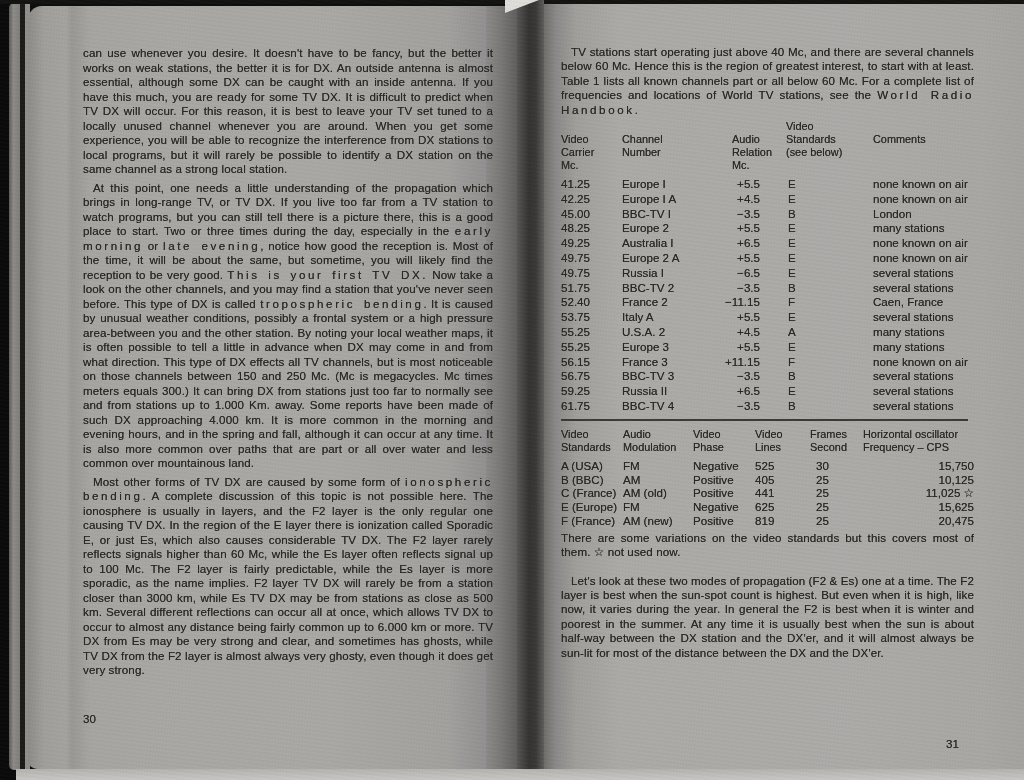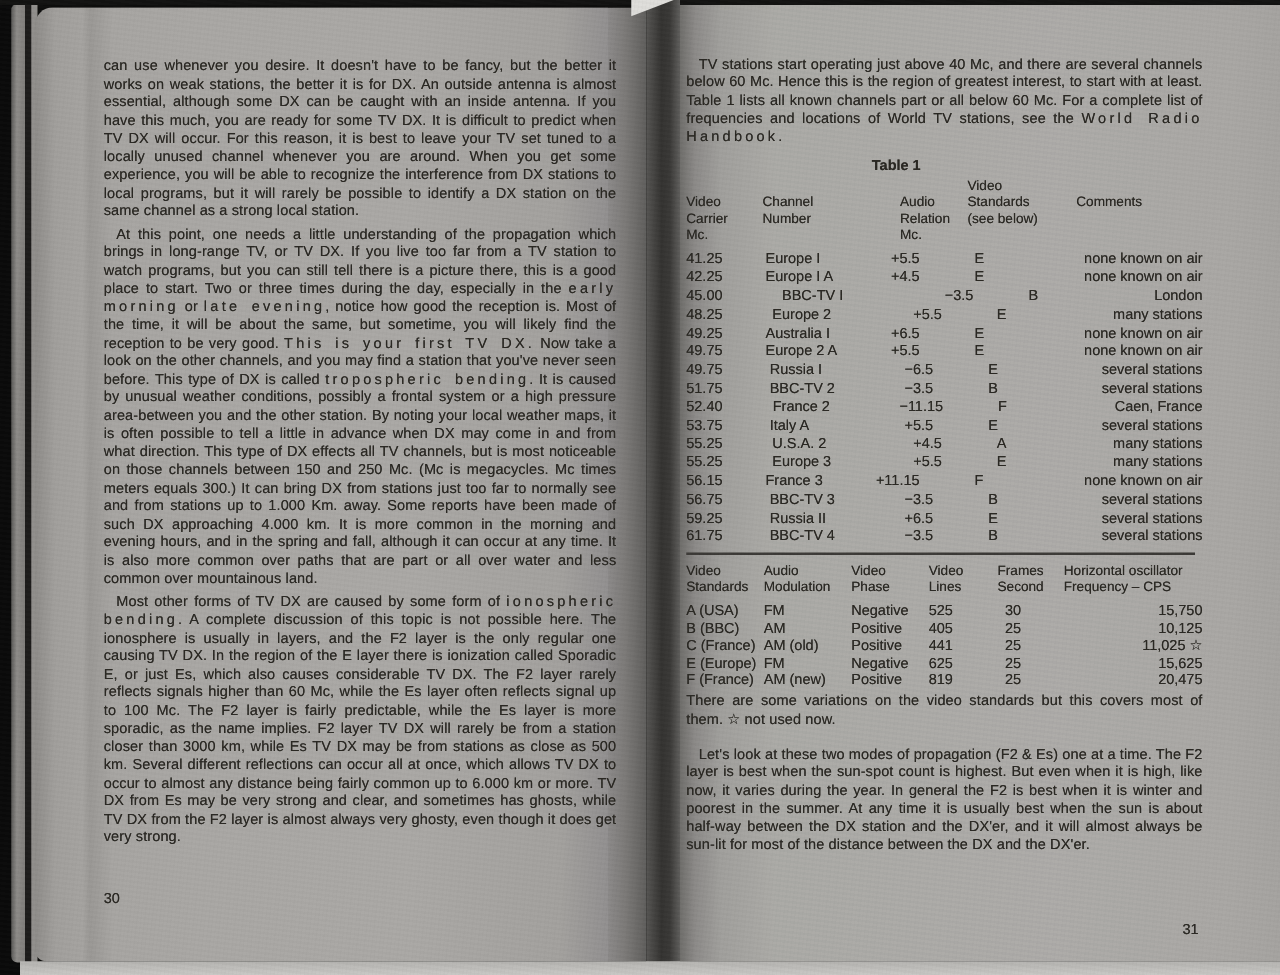--- a/index.html
+++ b/index.html
@@ -22,40 +22,40 @@
     background:linear-gradient(90deg,#8e8c89 0px,#a19f9c 16px,#a5a3a0 38px,#9a9895 44px,#a7a5a2 62px,#a9a7a4 130px,#aaa8a5 300px,#a3a19e 420px,#929090 458px,#77757300 0),
                linear-gradient(90deg,#8e8c89 0px,#a19f9c 16px,#a5a3a0 38px,#9a9895 44px,#a7a5a2 62px,#a9a7a4 130px,#aaa8a5 300px,#a3a19e 420px,#939191 452px,#7c7a78 472px,#605f5d 489px);}
   .gutter{position:absolute;left:517px;top:0;width:27px;height:780px;
     background:linear-gradient(90deg,#565553,#343331 45%,#3a3937 70%,#5f5e5c);}
   .right-page{position:absolute;left:544px;top:4px;width:480px;height:765px;
     background:linear-gradient(90deg,#6f6e6b 0px,#8c8a88 12px,#a09f9c 32px,#abaaa6 75px,#adaba8 300px,#a9a7a4 440px,#a5a3a0 480px);}
 
   
   .lp-content{position:absolute;left:55px;top:40px;width:410px;font-size:11.6px;line-height:14.5px;
     text-shadow:0 0 .5px rgba(40,38,33,.75);}
-  .rp-content{position:absolute;left:5px;top:41px;width:413px;font-size:11.6px;line-height:14.4px;
+  .rp-content{position:absolute;left:17px;top:41px;width:413px;font-size:11.6px;line-height:14.4px;
     text-shadow:0 0 .5px rgba(40,38,33,.75);}
   .para{margin:0 0 4px 0;text-align:justify;letter-spacing:.1px;}
   .para.indent{text-indent:10px;}
   .spaced{letter-spacing:2.6px;word-spacing:2px;}
   .page-num{position:absolute;font-size:11.6px;text-shadow:0 0 .5px rgba(40,38,33,.75);}
   .page-num.left{left:55px;top:706px;}
   .page-num.right{left:402px;top:733px;}
 
   
   .t1-title{width:336px;text-align:center;font-weight:bold;margin:9px 0 0 0;}
   .t1h{display:flex;align-items:flex-start;margin-top:16px;font-size:10.9px;line-height:13px;white-space:nowrap;}
   .t1h-c{overflow:visible;}
   .t1h .c1{width:61px;}
   .t1h .c2{width:90px;}
   .t1h .c3{width:48px;padding-left:20px;}
   .t1h .c4{width:62px;margin-left:26px;margin-top:-13px;}
   .t1h .c5{flex:1 0 auto;margin-left:25px;}
   .t1-rows{margin-top:5px;}
-  .t1-row{display:flex;line-height:14.8px;white-space:nowrap;gap:16px;}
+  .t1-row{display:flex;line-height:14.8px;white-space:nowrap;}
   .t1-row > span:nth-of-type(1){width:61px;}
   .t1-row > span:nth-of-type(2){width:90px;}
   .t1-row > span:nth-of-type(3){width:48px;text-align:right;}
   .t1-row > span:nth-of-type(4){width:62px;margin-left:26px;padding-left:2px;}
   .t1-row > span:nth-of-type(5){flex:1;margin-left:25px;}
 
   
   .rule{width:407px;height:2px;background:#3c3a37;margin:5px 0 7px 0;}
   .t2h{display:flex;font-size:10.9px;line-height:13px;white-space:nowrap;}
   .t2h > div:nth-of-type(1){width:62px;}
@@ -102,21 +102,20 @@
   </div>
 
   <div class="gutter"></div>
   <div class="corner-flash"></div>
 
   <div class="right-page">
     <div class="rp-content">
 
       <p class="para indent"><span>TV stations start operating just above 40 Mc, and there are several channels below 60 Mc. Hence this is the region of greatest interest, to start with at least. Table 1 lists all known channels part or all below 60 Mc. For a complete list of frequencies and locations of World TV stations, see the </span><span class="spaced">World Radio Handbook</span><span>.</span></p>
 
-      <div class="t1-title">Table 1</div>
 
       <div class="t1h">
         <div class="t1h-c c1">
           <div>Video</div>
           <div>Carrier</div>
           <div>Mc.</div>
         </div>
         <div class="t1h-c c2">
           <div>Channel</div>
           <div>Number</div>

